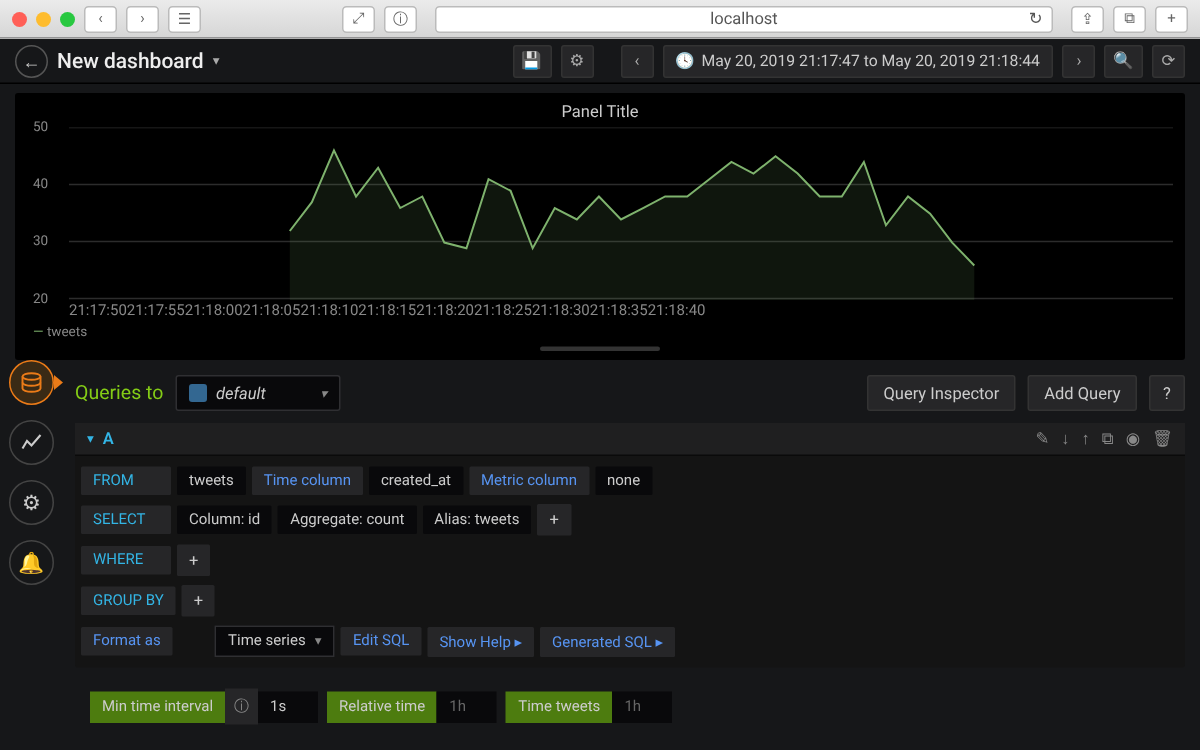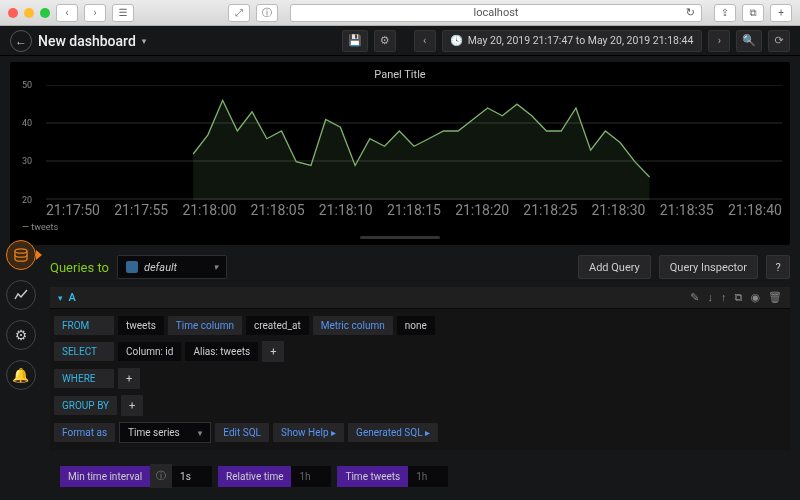--- a/index.html
+++ b/index.html
@@ -23,21 +23,21 @@
 .timerange{height:22px;background:#262628;border:1px solid #333;border-radius:2px;display:flex;align-items:center;padding:0 8px;color:#ccc;font-size:10.5px;gap:4px;}
 
 .main{display:flex;height:calc(500px - 56px); background:#161719;}
 .content{flex:1;display:flex;flex-direction:column;overflow:hidden;}
 
 
 .panel{margin:6px 10px 4px;background:#000000;border-radius:2px;padding:4px 8px 6px;}
 .panel-title{text-align:center;font-size:11px;color:#ccc;padding:2px 0;}
 .chart{height:115px;position:relative;margin:2px 0 0 28px;}
 .ylabel{position:absolute;left:-24px;font-size:9px;color:#888;transform:translateY(-50%);}
-.xlabels{display:flex;justify-content:space-between;font-size:14px;color:#888;margin:2px 0 0 28px;}
+.xlabels{display:flex;font-size:10px;color:#888;margin:2px 0 0 28px;}
 .legend{font-size:9px;color:#888;margin:4px 0 0 4px;}
 .legend .dash{color:#7eb26d;}
 .scroll-ind{height:3px;background:#333;width:80px;margin:4px auto 0;border-radius:2px;}
 
 
 .rail{position:absolute;left:6px;top:240px;display:flex;flex-direction:column;gap:10px;z-index:5;}
 .rail .rc{width:30px;height:30px;border-radius:50%;background:#161719;border:1px solid #444;display:flex;align-items:center;justify-content:center;color:#ccc;font-size:14px;}
 .rail .rc.active{border-color:#eb7b18;background:#3a2a15;color:#eb7b18;}
 .rail .rc.active::after{content:"";position:absolute;width:0;height:0;border-top:5px solid transparent;border-bottom:5px solid transparent;border-left:6px solid #eb7b18;margin-left:36px;}
 
@@ -54,26 +54,26 @@
 .qrow-head{display:flex;align-items:center;background:#1f1f20;padding:4px 8px;gap:6px;border-bottom:1px solid #0a0a0a;}
 .qletter{color:#33b5e5;font-size:11px;font-weight:600;}
 .qtools{margin-left:auto;display:flex;gap:8px;color:#888;font-size:11px;}
 .qbody{padding:4px 0 4px 4px;}
 .qline{display:flex;align-items:center;gap:4px;padding:3px 0;}
 .kw{min-width:60px;padding:4px 8px;background:#262628;color:#33b5e5;font-size:10px;border-radius:1px;}
 .kw.link{color:#5794f2;}
 .seg{padding:4px 8px;background:#09090b;color:#ccc;font-size:10px;border-radius:1px;}
 .seg.blue{color:#5794f2;background:#262628;}
 .plusbtn{padding:4px 8px;background:#262628;color:#ccc;font-size:11px;border-radius:1px;}
-.fmt-select{padding:4px 8px;background:#09090b;border:1px solid #2f2f32;color:#ccc;font-size:10px;display:flex;align-items:center;gap:18px;}
+.fmt-select{padding:4px 8px;background:#09090b;border:1px solid #2f2f32;color:#ccc;font-size:10px;display:flex;align-items:center;gap:6px;margin-left:24px;}
 .interval{color:#7eb26d;}
 
 .opts{display:flex;gap:6px;margin:14px 10px 0 60px;}
 .opt{display:flex;align-items:center;}
-.opt .lbl{padding:5px 8px;background:#4c1d95;color:#ccc;font-size:10px;}
+.opt .lbl{padding:5px 8px;background:#4d7c0f;color:#ccc;font-size:10px;}
 .opt .val{padding:5px 8px;background:#09090b;color:#ccc;font-size:10px;min-width:40px;}
 .opt .info{padding:5px 6px;background:#262628;color:#888;font-size:10px;}
 
 svg.chartsvg{width:100%;height:100%;}
 </style>
 </head>
 <body>
 
 <div class="browser-bar">
   <div class="traffic">
@@ -172,22 +172,22 @@
 
     <div class="editor">
       <div class="qhead">
         <span class="qtitle">Queries to</span>
         <div class="ds-select">
           <div class="dslogo"></div>
           <span>default</span>
           <span style="margin-left:auto;font-size:9px;color:#888">▾</span>
         </div>
         <div class="spacer"></div>
+        <div class="btn-sm">Query Inspector</div>
         <div class="btn-sm">Add Query</div>
-        <div class="btn-sm">Query Inspector</div>
         <div class="btn-sm qmark">?</div>
       </div>
 
       <div class="query-block">
         <div class="qrow-head">
           <span style="color:#33b5e5;font-size:9px;">▾</span>
           <span class="qletter">A</span>
           <div class="qtools">
             <span>✎</span>
             <span>↓</span>
@@ -202,20 +202,21 @@
             <span class="kw">FROM</span>
             <span class="seg">tweets</span>
             <span class="seg blue">Time column</span>
             <span class="seg">created_at</span>
             <span class="seg blue">Metric column</span>
             <span class="seg">none</span>
           </div>
           <div class="qline">
             <span class="kw">SELECT</span>
             <span class="seg">Column: id</span>
+            <span class="seg">Aggregate: count</span>
             <span class="seg">Alias: tweets</span>
             <span class="plusbtn">+</span>
           </div>
           <div class="qline">
             <span class="kw">WHERE</span>
             <span class="plusbtn">+</span>
           </div>
           <div class="qline">
             <span class="kw">GROUP BY</span>
             <span class="plusbtn">+</span>

